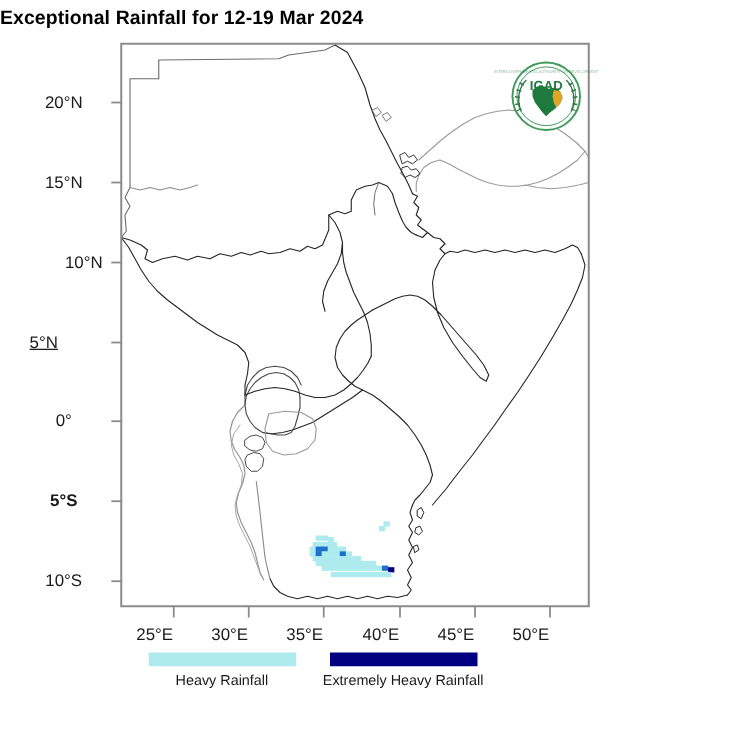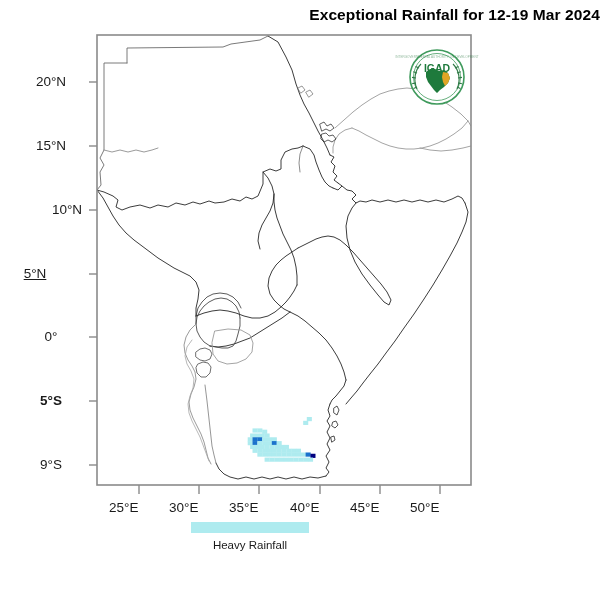--- a/index.html
+++ b/index.html
@@ -18,21 +18,21 @@
     position: absolute;
     left: 0; top: 0;
     width: 600px;
     height: 600px;
   }
   .title {
     position: absolute;
     left: 0;
     top: 6px;
     width: 600px;
-    text-align: right;
+    text-align: left;
     font-size: 15.5px;
     font-weight: bold;
     color: #000000;
     letter-spacing: 0.1px;
   }
   .legend-row {
     position: absolute;
     left: 0;
     top: 522px;
     width: 500px;
@@ -323,27 +323,31 @@
     <text x="437" y="72" text-anchor="middle" font-size="10.5" font-weight="bold" fill="#1e7a3c" font-family="'Liberation Sans', sans-serif">IGAD</text>
   </g>
 </svg>
 
 <div class="axis-label ylab" style="left:20px; top:74px; width:62px;">20°N</div>
 <div class="axis-label ylab" style="left:20px; top:138px; width:62px;">15°N</div>
 <div class="axis-label ylab" style="left:36px; top:202px; width:62px;">10°N</div>
 <div class="axis-label ylab" style="left:4px; top:266px; width:62px;text-decoration:underline;">5°N</div>
 <div class="axis-label ylab" style="left:20px; top:329px; width:62px;">0°</div>
 <div class="axis-label ylab" style="left:20px; top:393px; width:62px;font-weight:bold;">5°S</div>
-<div class="axis-label ylab" style="left:20px; top:457px; width:62px;">9°S</div>
+<div class="axis-label ylab" style="left:20px; top:457px; width:62px;">10°S</div>
 
 <div class="axis-label xlab" style="left:109px; top:500px; width:60px;">25°E</div>
 <div class="axis-label xlab" style="left:169px; top:500px; width:60px;">30°E</div>
 <div class="axis-label xlab" style="left:229px; top:500px; width:60px;">35°E</div>
 <div class="axis-label xlab" style="left:290px; top:500px; width:60px;">40°E</div>
 <div class="axis-label xlab" style="left:350px; top:500px; width:60px;">45°E</div>
 <div class="axis-label xlab" style="left:410px; top:500px; width:60px;">50°E</div>
 
 <div class="legend-row">
   <div class="legend-item">
     <div class="legend-swatch" id="sw0" style="background: rgb(174, 235, 239);"></div>
     <div class="legend-label">Heavy Rainfall</div>
   </div>
+  <div class="legend-item">
+    <div class="legend-swatch" id="sw2" style="background: rgb(0, 0, 128);"></div>
+    <div class="legend-label">Extremely Heavy Rainfall</div>
+  </div>
 </div>
 
 </body></html>

